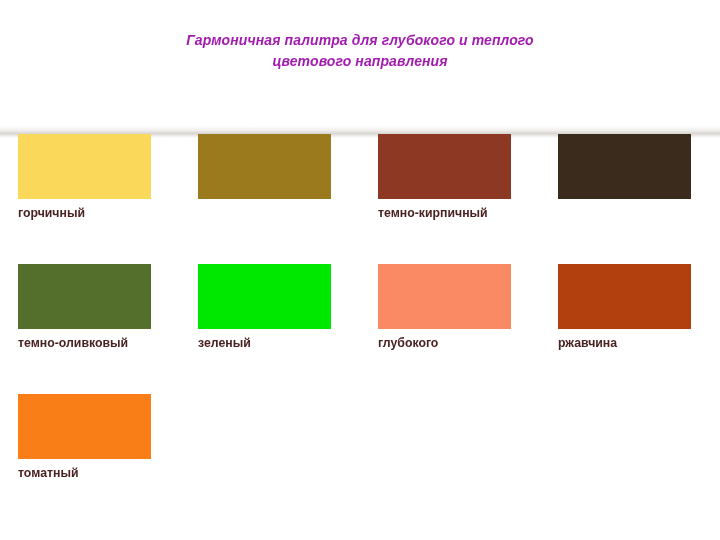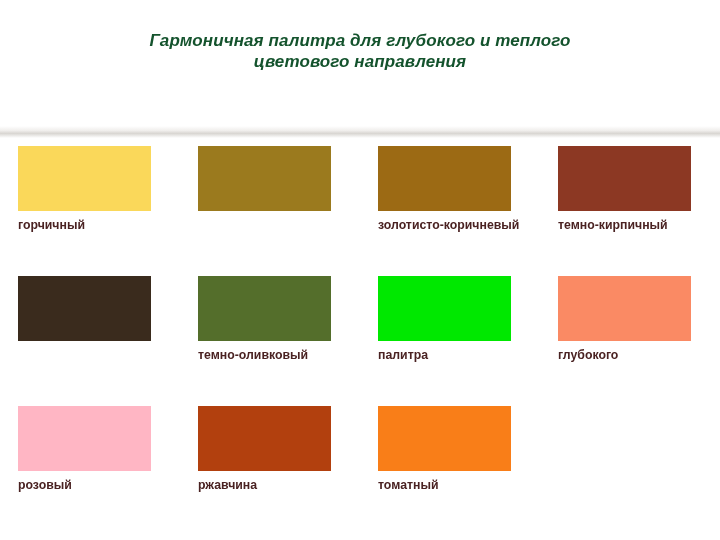--- a/index.html
+++ b/index.html
@@ -24,42 +24,42 @@
   .title-block {
     position: absolute;
     left: 0;
     top: 30px;
     width: 720px;
     text-align: center;
   }
   .title-line {
     font-style: italic;
     font-weight: bold;
-    font-size: 17px;
+    font-size: 14px;
     line-height: 21px;
-    color: #14532d;
+    color: #a21caf;
     letter-spacing: 0.1px;
     white-space: nowrap;
   }
 
   
   .divider-band {
     position: absolute;
     left: 0;
     top: 126px;
     width: 720px;
     height: 12px;
     background: linear-gradient(to bottom, #ffffff 0%, #f0eeec 38%, #d9d6d2 62%, #ffffff 100%);
   }
 
   
   .palette {
     position: absolute;
     left: 0;
-    top: 146px;
+    top: 134px;
     width: 720px;
     display: grid;
     grid-template-columns: repeat(4, 180px);
     grid-template-rows: repeat(3, 130px);
   }
   .swatch-cell {
     position: relative;
     padding-left: 18px;
     box-sizing: border-box;
   }
@@ -92,45 +92,37 @@
 
   <div class="palette" id="palette-grid">
       <div class="swatch-cell">
         <div class="swatch-chip" style="background: rgb(250, 216, 90);"></div>
         <div class="swatch-label">горчичный</div>
       </div>
       <div class="swatch-cell">
         <div class="swatch-chip" style="background: rgb(155, 122, 30);"></div>
       </div>
       <div class="swatch-cell">
-        <div class="swatch-chip" style="background: rgb(156, 106, 20);"></div>
-        <div class="swatch-label">золотисто-коричневый</div>
-      </div>
-      <div class="swatch-cell">
         <div class="swatch-chip" style="background: rgb(140, 56, 35);"></div>
         <div class="swatch-label">темно-кирпичный</div>
       </div>
       <div class="swatch-cell">
         <div class="swatch-chip" style="background: rgb(58, 43, 29);"></div>
       </div>
       <div class="swatch-cell">
         <div class="swatch-chip" style="background: rgb(84, 110, 43);"></div>
         <div class="swatch-label">темно-оливковый</div>
       </div>
       <div class="swatch-cell">
         <div class="swatch-chip" style="background: rgb(0, 232, 0);"></div>
-        <div class="swatch-label">палитра</div>
+        <div class="swatch-label">зеленый</div>
       </div>
       <div class="swatch-cell">
         <div class="swatch-chip" style="background: rgb(250, 138, 100);"></div>
         <div class="swatch-label">глубокого</div>
-      </div>
-      <div class="swatch-cell">
-        <div class="swatch-chip" style="background: rgb(255, 182, 196);"></div>
-        <div class="swatch-label">розовый</div>
       </div>
       <div class="swatch-cell">
         <div class="swatch-chip" style="background: rgb(178, 64, 14);"></div>
         <div class="swatch-label">ржавчина</div>
       </div>
       <div class="swatch-cell">
         <div class="swatch-chip" style="background: rgb(249, 126, 24);"></div>
         <div class="swatch-label">томатный</div>
       </div>
     </div>

